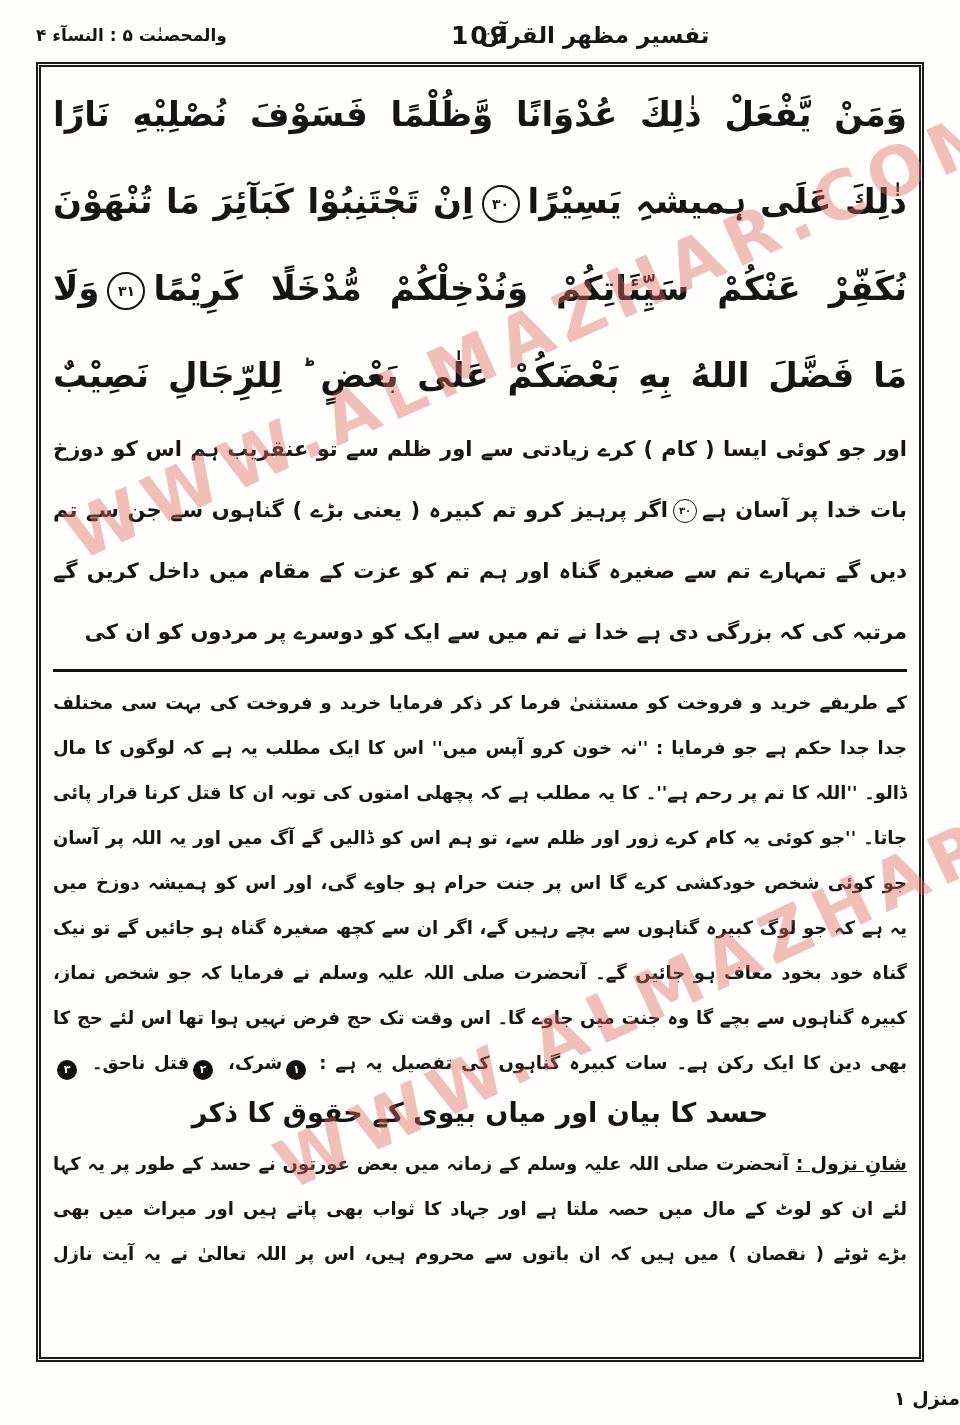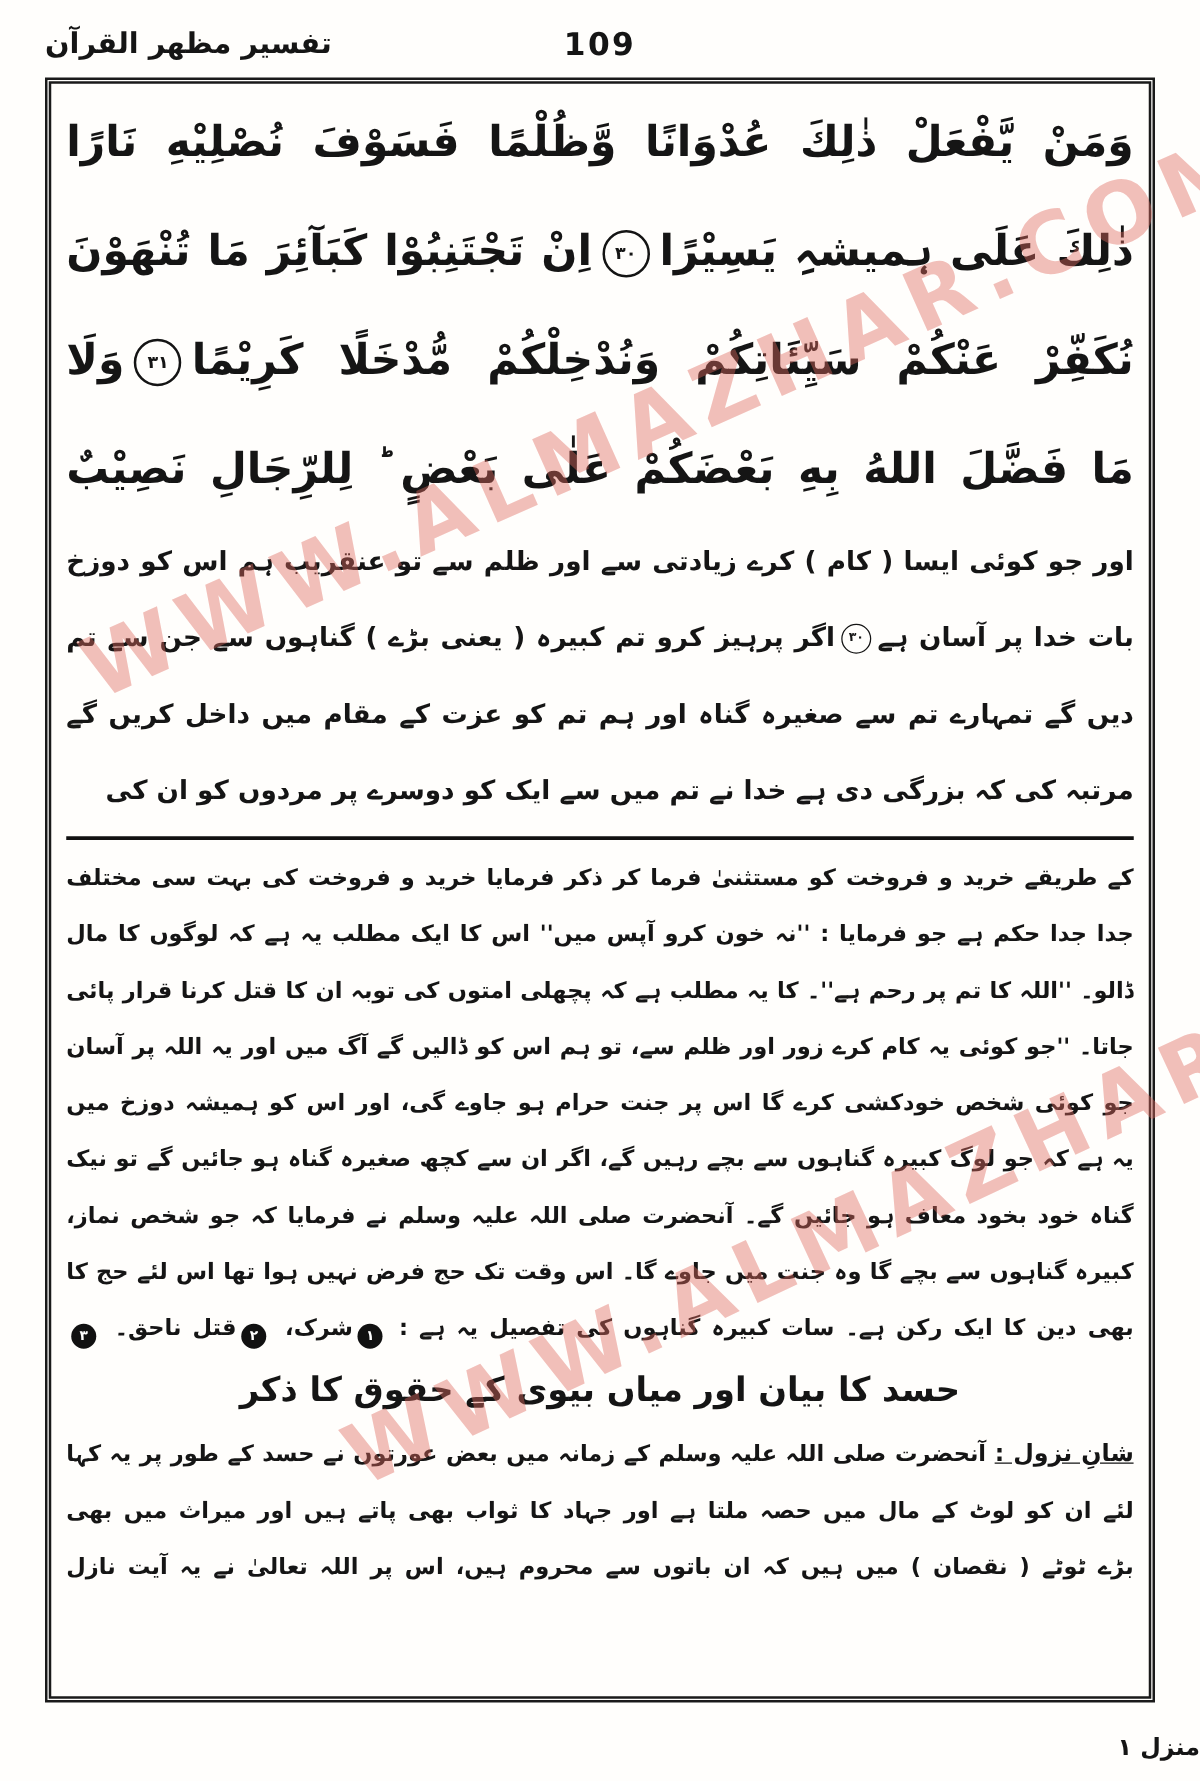--- a/index.html
+++ b/index.html
@@ -94,20 +94,21 @@
 <body>
 
 <div class="page">
 
   <div class="wm wm1" style="color: rgb(224, 106, 95);">WWW.ALMAZHAR.COM</div>
   <div class="wm wm2" style="color: rgb(224, 106, 95);">WWW.ALMAZHAR.COM</div>
 
   <div class="page-header">
     <div class="ph-title">تفسير مظهر القرآن</div>
     <div class="ph-num">109</div>
+    <div class="ph-section">والمحصنٰت ۵ : النسآء ۴</div>
   </div>
 
   <div class="main-box">
 
     <div class="quran">
       <div class="q-line">وَمَنْ يَّفْعَلْ ذٰلِكَ عُدْوَانًا وَّظُلْمًا فَسَوْفَ نُصْلِيْهِ نَارًا وَكَانَ</div>
       <div class="q-line">
         <span>ذٰلِكَ عَلَى ہمیشہِ يَسِيْرًا</span><span class="q-ayah">۳۰</span><span>اِنْ تَجْتَنِبُوْا كَبَآئِرَ مَا تُنْهَوْنَ عَنْهُ</span>
       </div>
       <div class="q-line">

